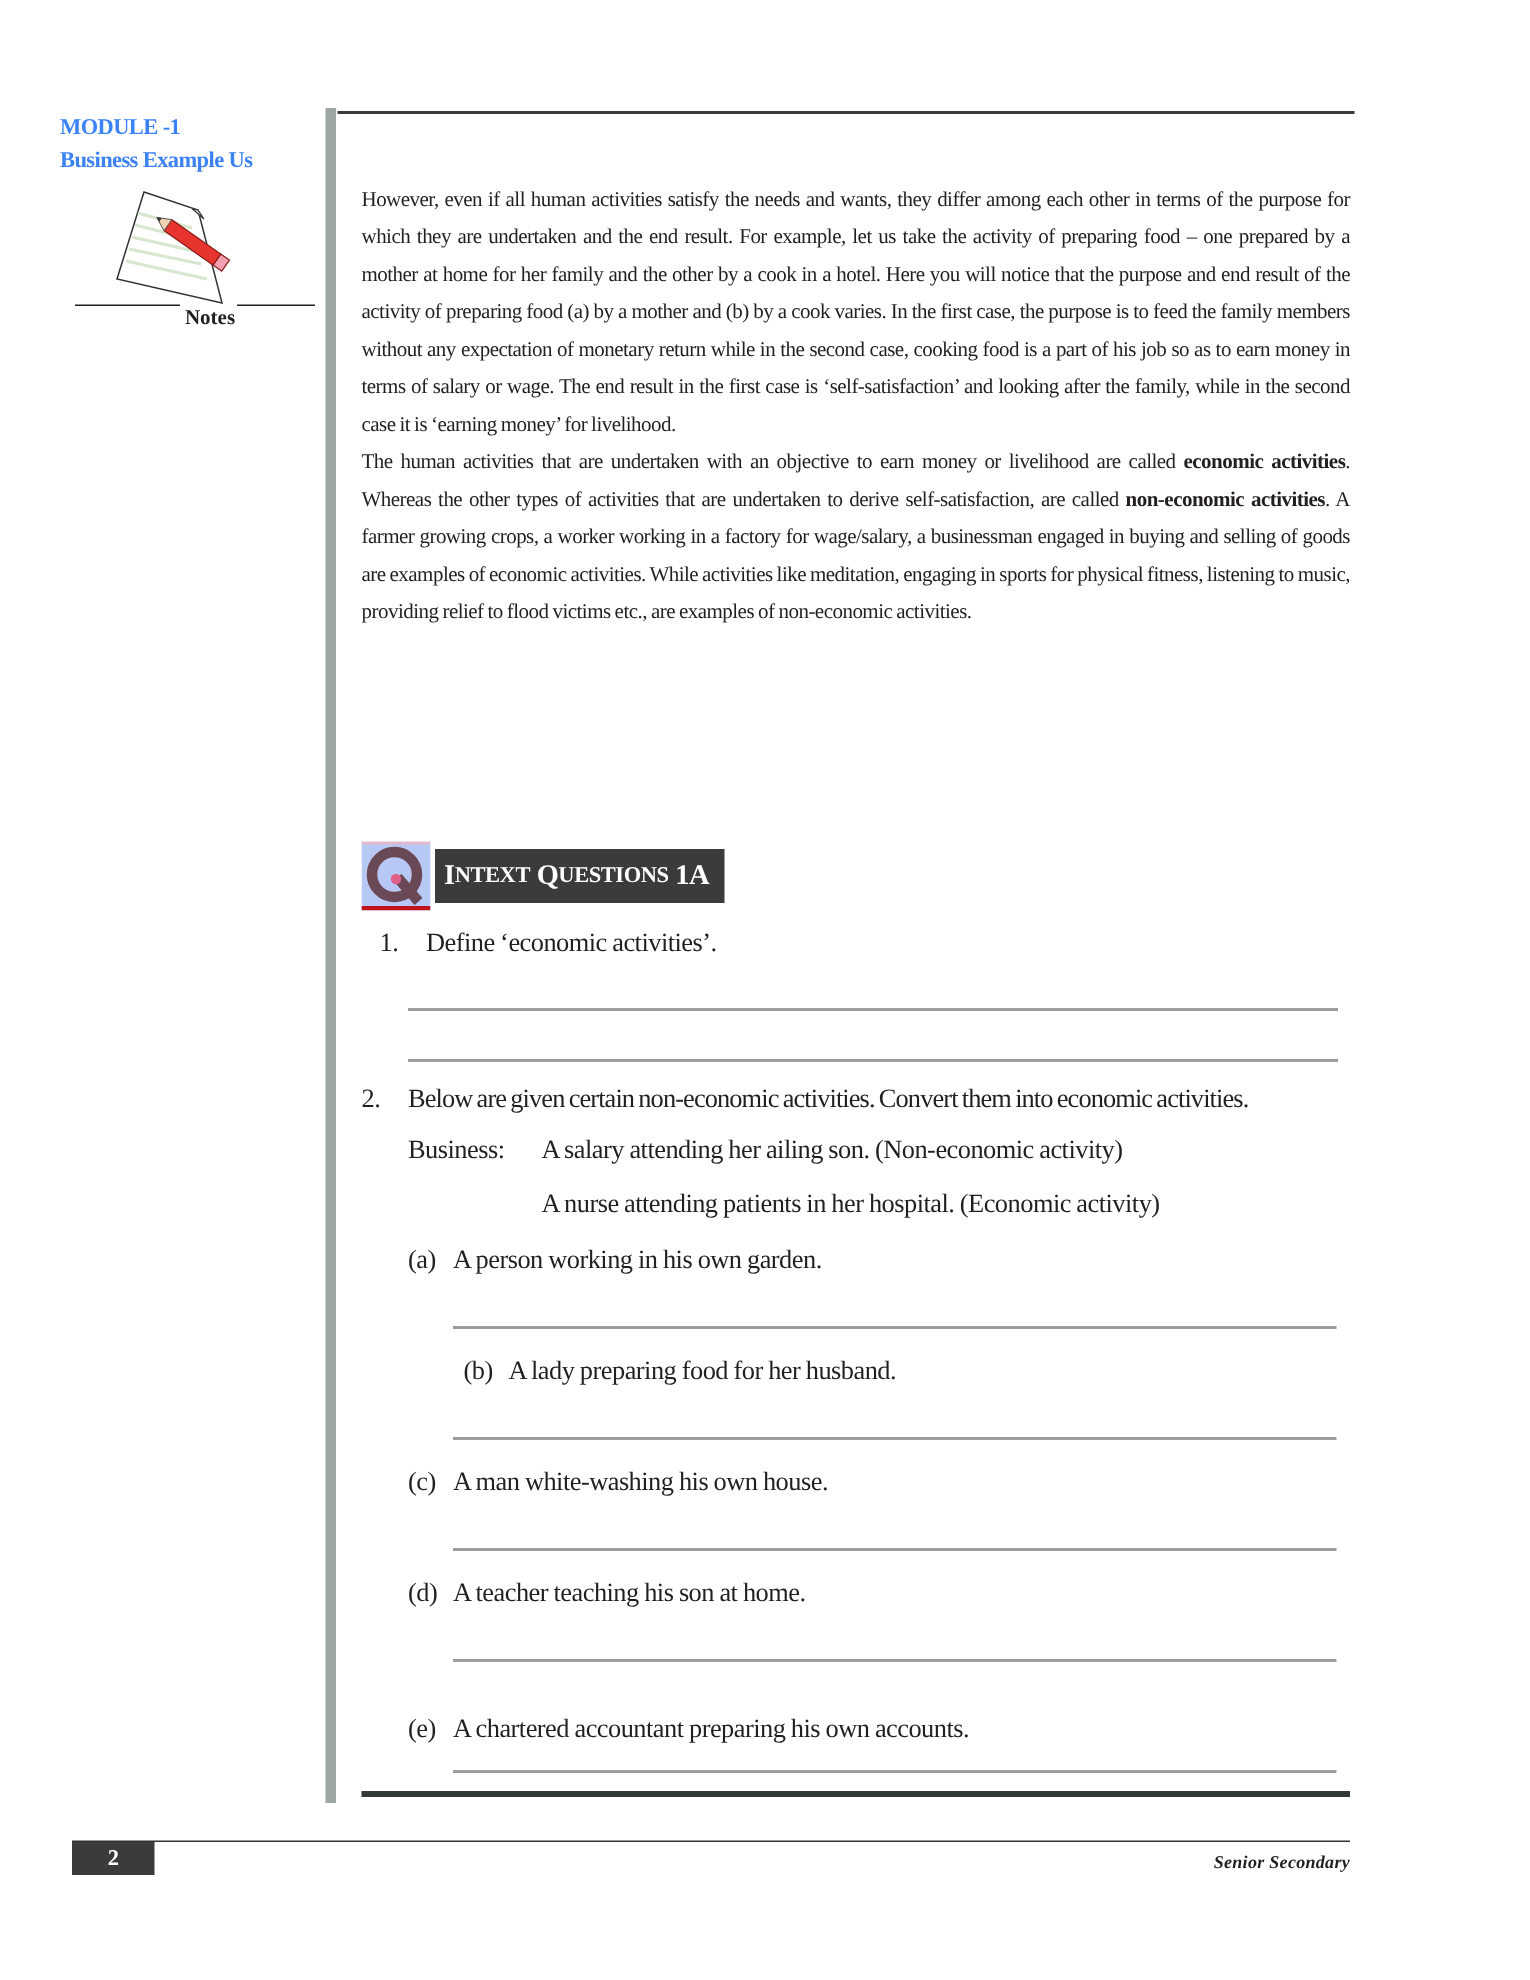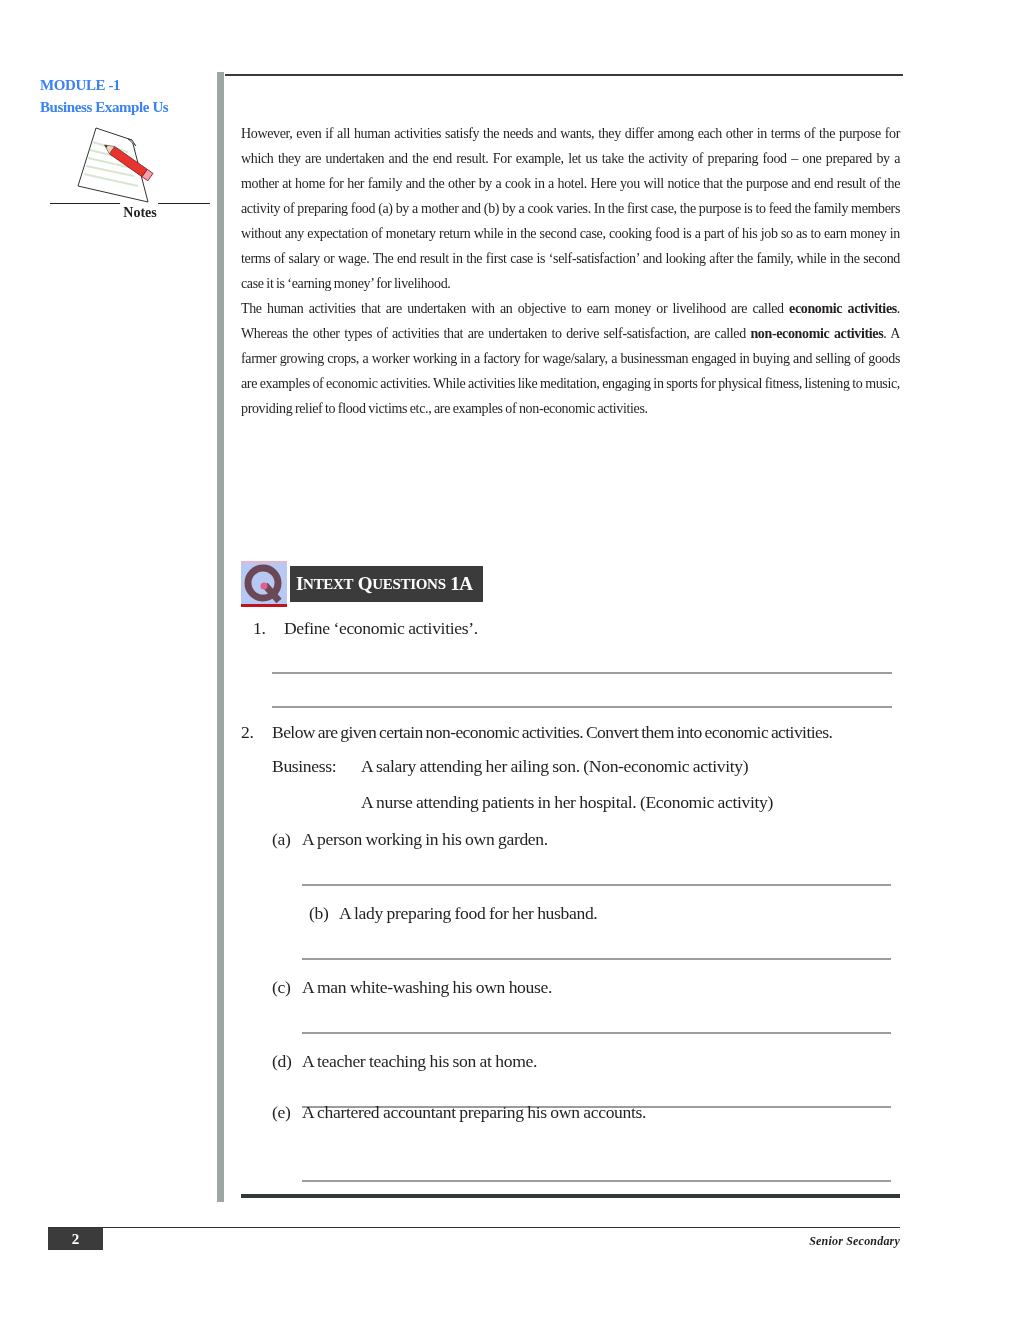--- a/index.html
+++ b/index.html
@@ -121,21 +121,21 @@
   <div class="q-row" style="top:359px; left:31px;">
     <span style="display:inline-block; width:30px;">(c)</span><span>A man white-washing his own house.</span>
   </div>
   <div class="answer-line" style="left:61px; top:414px; width:589px;"></div>
 
   <div class="q-row" style="top:433px; left:31px;">
     <span style="display:inline-block; width:30px;">(d)</span><span>A teacher teaching his son at home.</span>
   </div>
   <div class="answer-line" style="left:61px; top:488px; width:589px;"></div>
 
-  <div class="q-row" style="top:484px; left:31px;">
+  <div class="q-row" style="top:524px; left:31px;">
     <span style="display:inline-block; width:30px;">(e)</span><span>A chartered accountant preparing his own accounts.</span>
   </div>
   <div class="answer-line" style="left:61px; top:562px; width:589px;"></div>
 </div>
 
 <div class="bottom-rule"></div>
 
 <div class="footer-rule"></div>
 <div class="page-box">2</div>
 <div class="footer-title">Senior Secondary</div>

